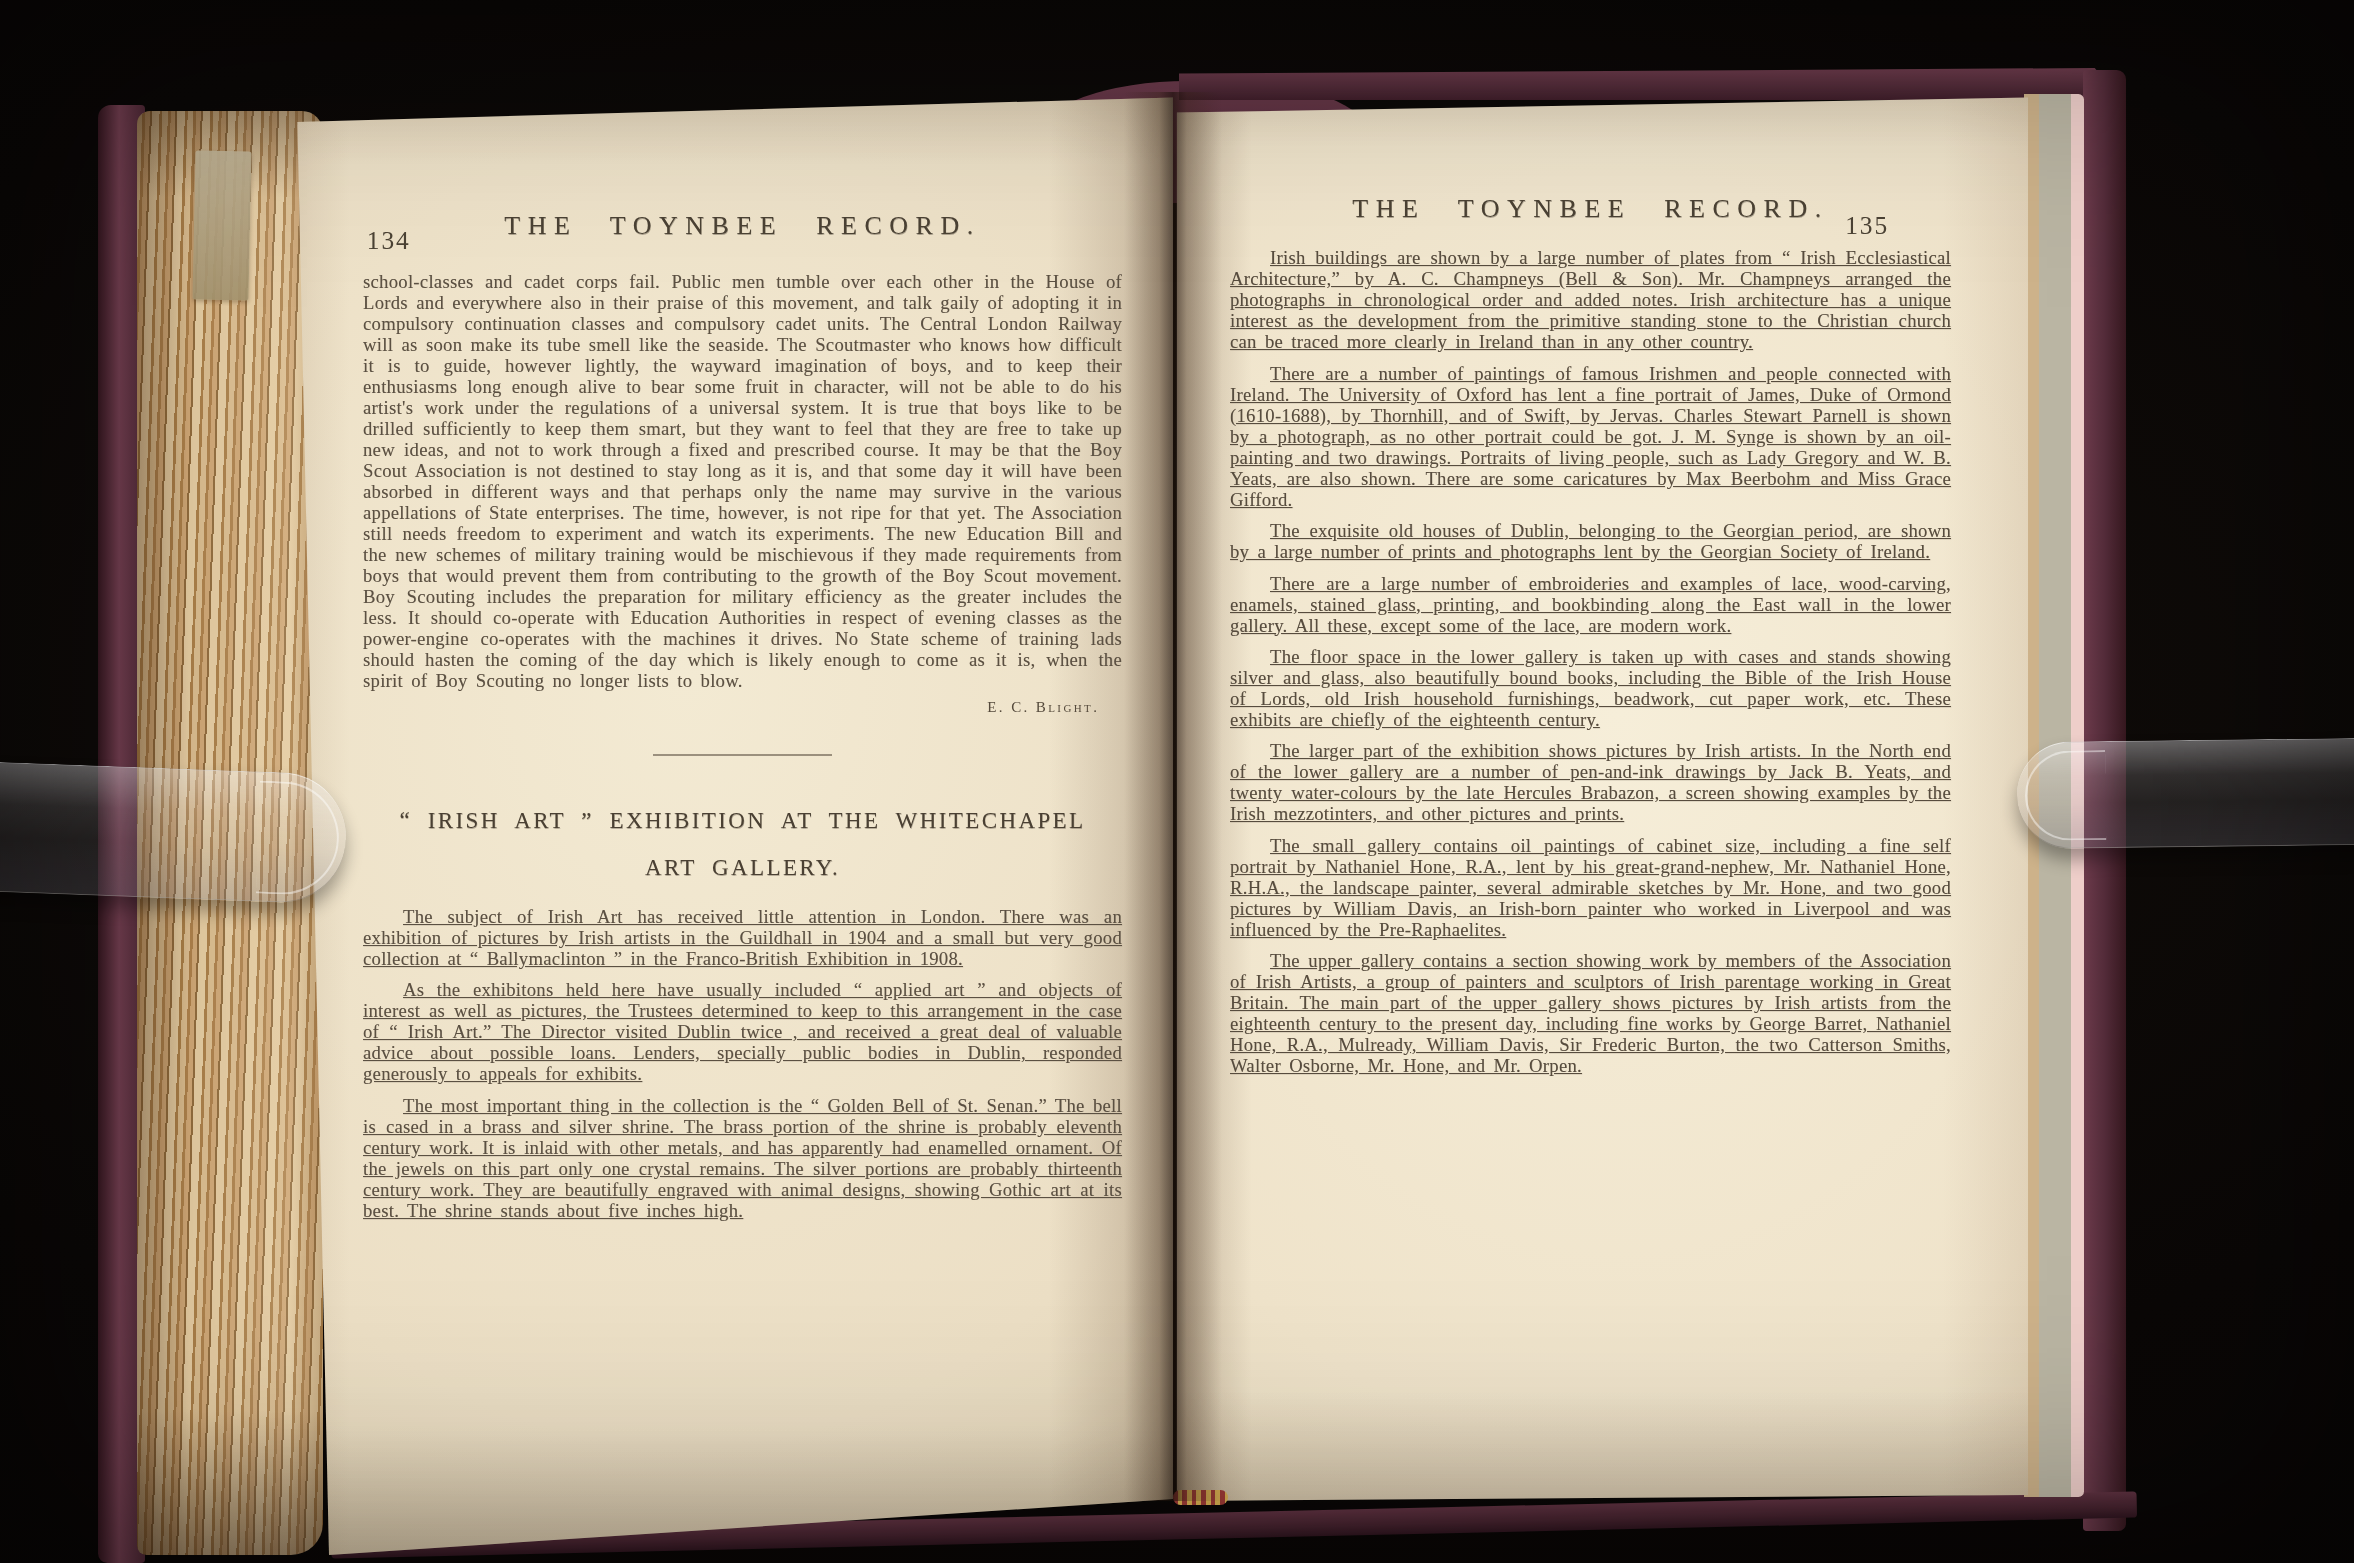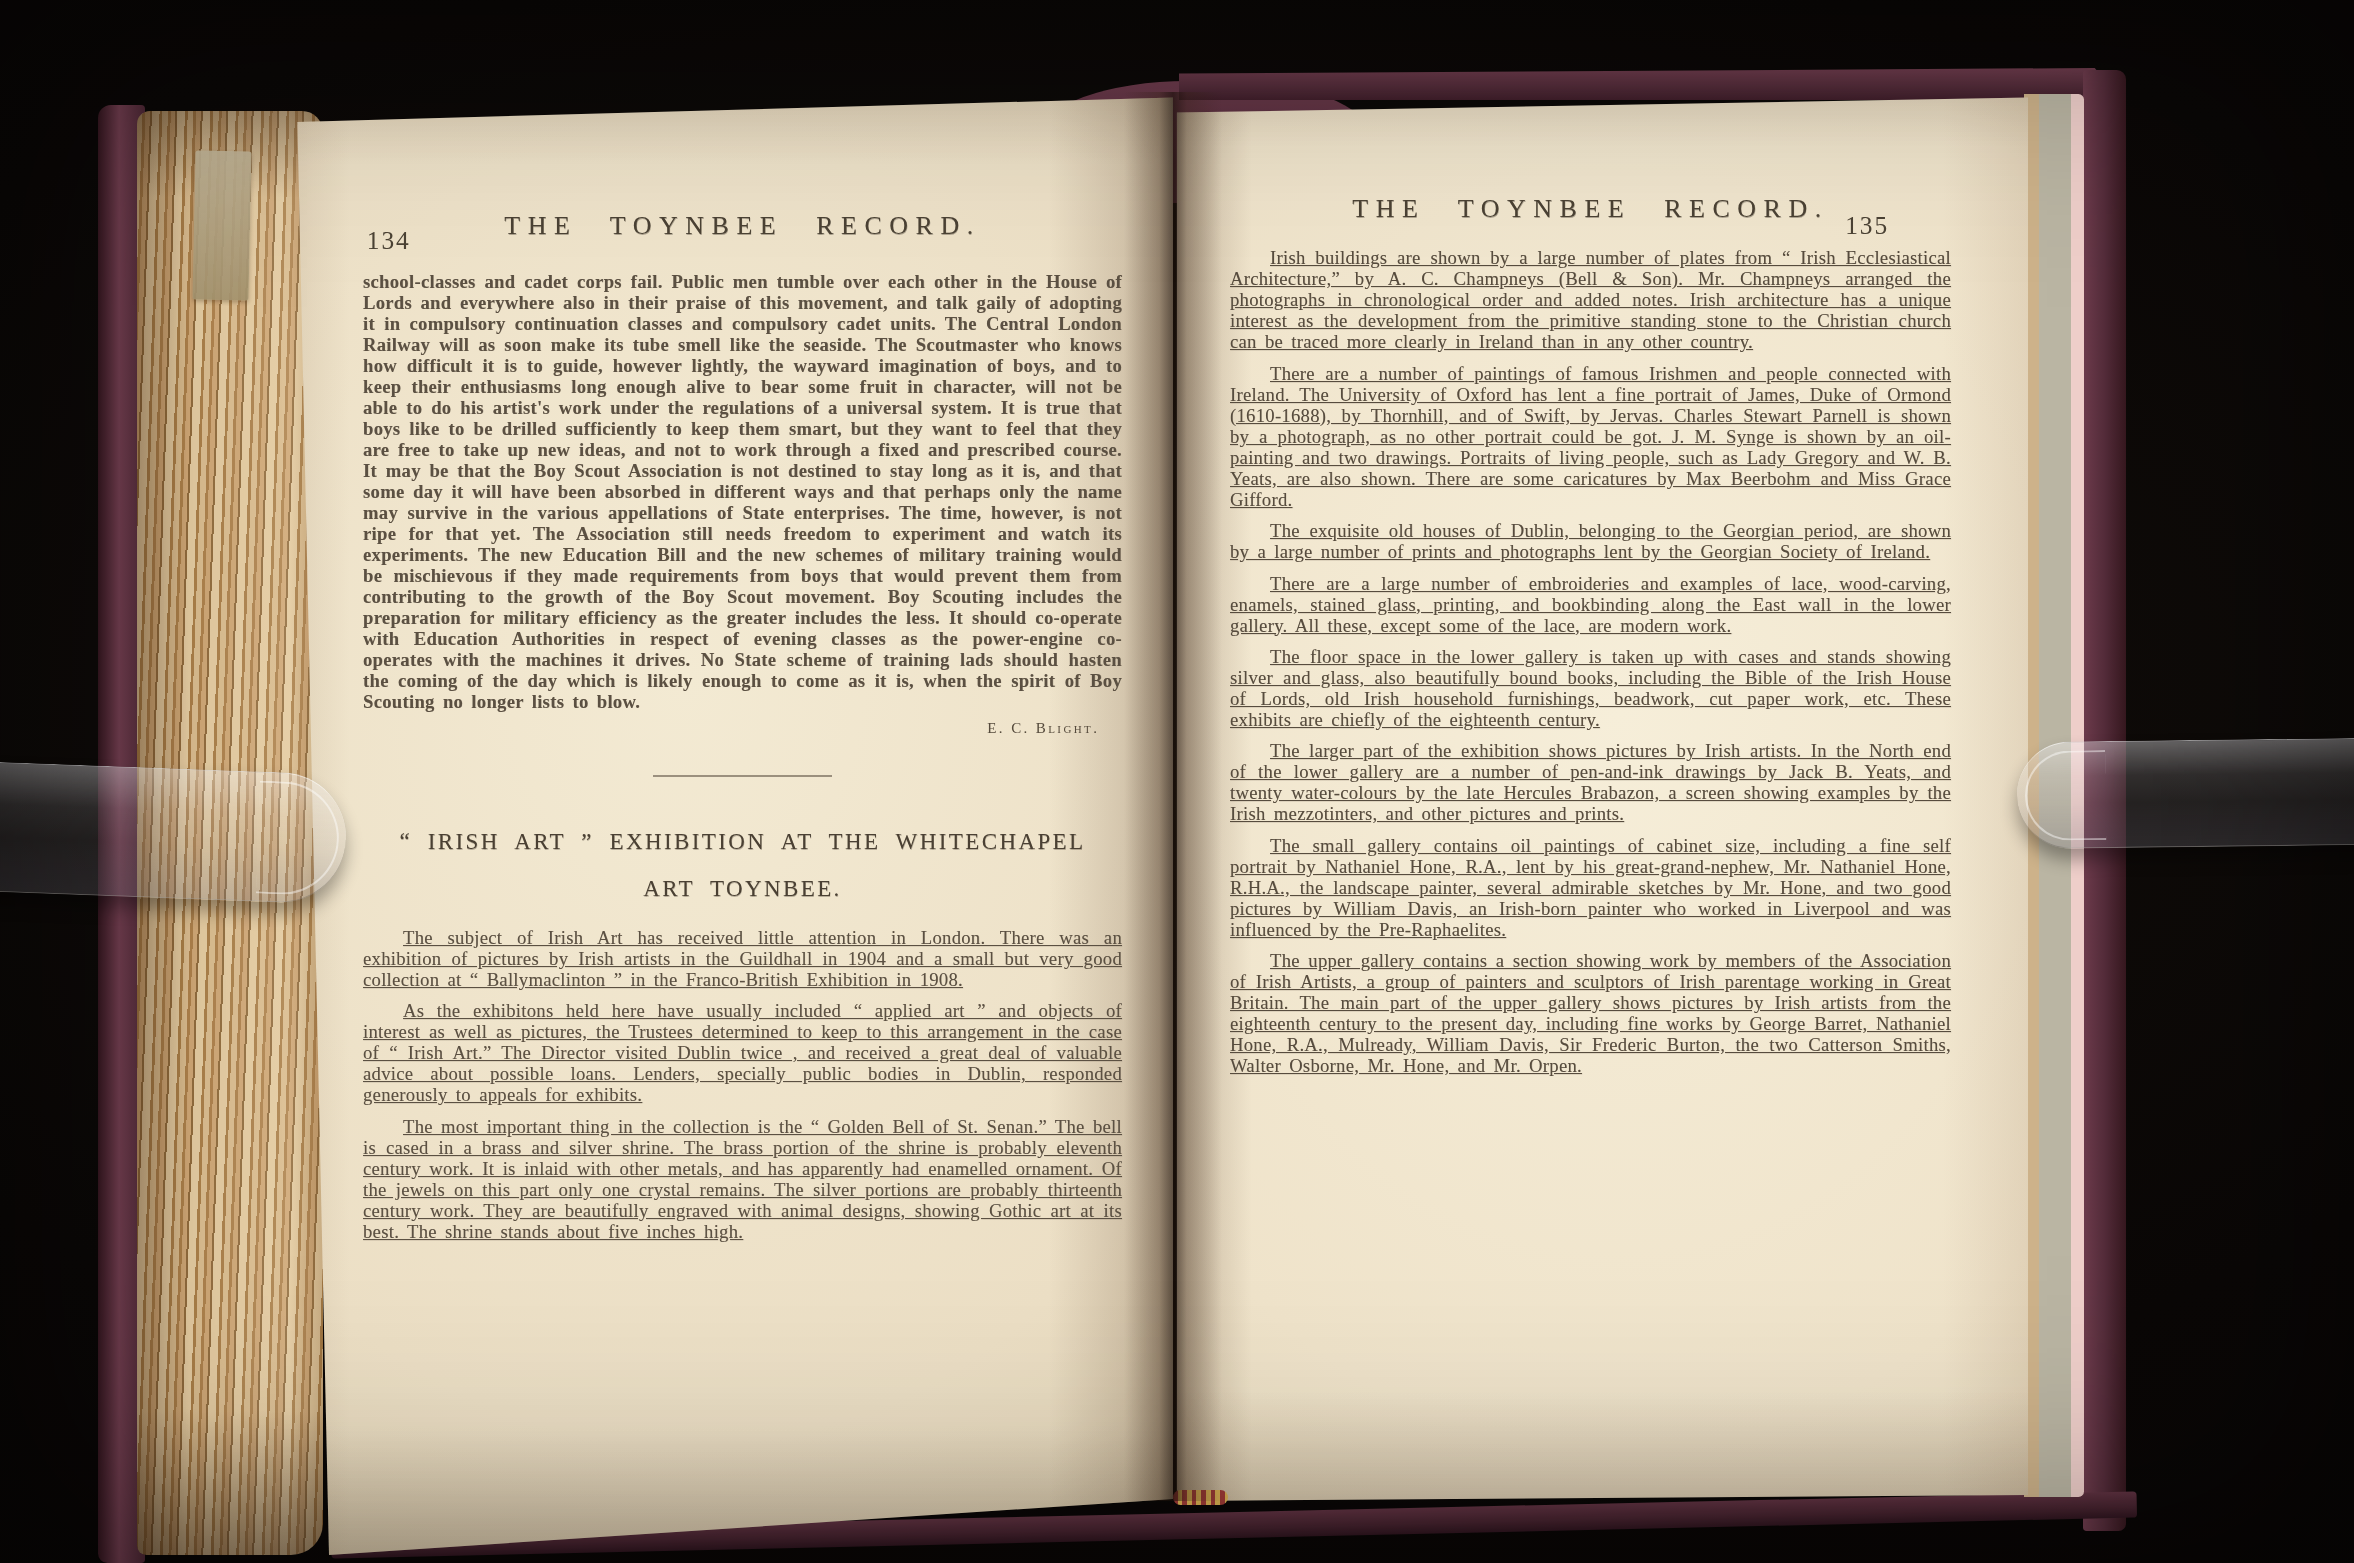--- a/index.html
+++ b/index.html
@@ -63,21 +63,21 @@
   .running-head{text-align:center;font-size:26px;letter-spacing:7.5px;word-spacing:19px;
     color:#4b4234;text-shadow:0.4px 0.5px 0.6px rgba(75,66,52,.4);}
   .pagenum{position:absolute;font-size:25.4px;color:#4b4234;letter-spacing:1.9px;}
   .pn-left{left:3.8px;top:15px;}
   .pn-right{right:62px;top:17px;}
   .left-body{position:absolute;left:363px;top:271px;width:759px;color:#5b5042;}
   .right-body{position:absolute;left:1230px;top:237px;width:721px;color:#574c3e;}
   .body-par{margin:10.4px 0 0;font-size:18.6px;line-height:21px;text-align:justify;
     letter-spacing:0.3px;word-spacing:3.3px;
     text-shadow:0.3px 0.4px 0.5px rgba(91,80,66,.35);}
-  .left-body .body-par:first-child{margin-top:0;font-weight:bold;}
+  .left-body .body-par:first-child{margin-top:0;}
   .indent{text-indent:40px;text-decoration:underline;}
   .signature{margin:7.5px 22.6px 0 0;font-size:15px;text-align:right;
     font-variant:small-caps;letter-spacing:2.4px;color:#554a3c;}
   .divider{width:179px;height:2.4px;background:#60554699;margin:38px auto 0;}
   .article-title{margin:41px 0 0;font-weight:400;color:#4a4033;text-align:center;}
   .title-line{display:block;font-size:23px;line-height:47px;letter-spacing:2.4px;word-spacing:7.5px;
     text-shadow:0.4px 0.5px 0.6px rgba(74,64,51,.35);}
   .left-body .article-title + .body-par{margin-top:15px;}
   
   .strip{position:absolute;
@@ -116,21 +116,21 @@
     <span class="pagenum pn-left">134</span>
     <div class="running-head">THE TOYNBEE RECORD.</div>
   </div>
 
   <div class="left-body">
     <p class="body-par">school-classes and cadet corps fail.  Public men tumble over each other in the House of Lords and everywhere also in their praise of this movement, and talk gaily of adopting it in compulsory continuation classes and compulsory cadet units.  The Central London Railway will as soon make its tube smell like the seaside.  The Scoutmaster who knows how difficult it is to guide, however lightly, the wayward imagination of boys, and to keep their enthusiasms long enough alive to bear some fruit in character, will not be able to do his artist's work under the regulations of a universal system.  It is true that boys like to be drilled sufficiently to keep them smart, but they want to feel that they are free to take up new ideas, and not to work through a fixed and prescribed course.  It may be that the Boy Scout Association is not destined to stay long as it is, and that some day it will have been absorbed in different ways and that perhaps only the name may survive in the various appellations of State enterprises.  The time, however, is not ripe for that yet.  The Association still needs freedom to experiment and watch its experiments.  The new Education Bill and the new schemes of military training would be mischievous if they made requirements from boys that would prevent them from contributing to the growth of the Boy Scout movement. Boy Scouting includes the preparation for military efficiency as the greater includes the less.  It should co-operate with Education Authorities in respect of evening classes as the power-engine co-operates with the machines it drives.  No State scheme of training lads should hasten the coming of the day which is likely enough to come as it is, when the spirit of Boy Scouting no longer lists to blow.</p>
     <p class="signature">E. C. Blight.</p>
     <div class="divider"></div>
     <h2 class="article-title">
       <span class="title-line">“ IRISH ART ” EXHIBITION AT THE WHITECHAPEL</span>
-      <span class="title-line">ART TOYNBEE.</span>
+      <span class="title-line">ART GALLERY.</span>
     </h2>
     <p class="body-par indent">The subject of Irish Art has received little attention in London.  There was an exhibition of pictures by Irish artists in the Guildhall in 1904 and a small but very good collection at “ Ballymaclinton ” in the Franco-British Exhibition in 1908.</p>
     <p class="body-par indent">As the exhibitons held here have usually included “ applied art ” and objects of interest as well as pictures, the Trustees determined to keep to this arrangement in the case of “ Irish Art.”  The Director visited Dublin twice , and received a great deal of valuable advice about possible loans. Lenders, specially public bodies in Dublin, responded generously to appeals for exhibits.</p>
     <p class="body-par indent">The most important thing in the collection is the “ Golden Bell of St. Senan.”  The bell is cased in a brass and silver shrine.  The brass portion of the shrine is probably eleventh century work.  It is inlaid with other metals, and has apparently had enamelled ornament.  Of the jewels on this part only one crystal remains.  The silver portions are probably thirteenth century work.  They are beautifully engraved with animal designs, showing Gothic art at its best.  The shrine stands about five inches high.</p>
   </div>
 
   <div class="right-head">
     <span class="pagenum pn-right">135</span>
     <div class="running-head">THE TOYNBEE RECORD.</div>
   </div>

